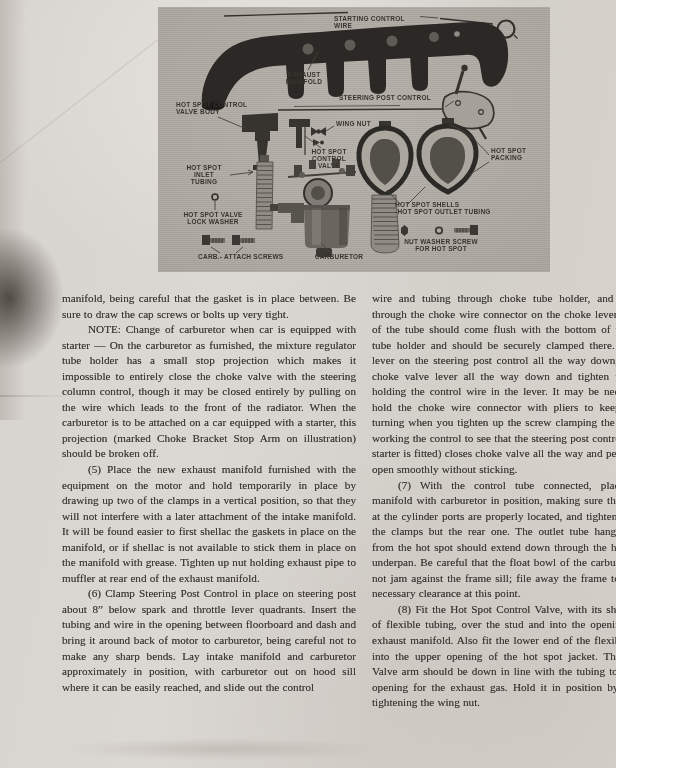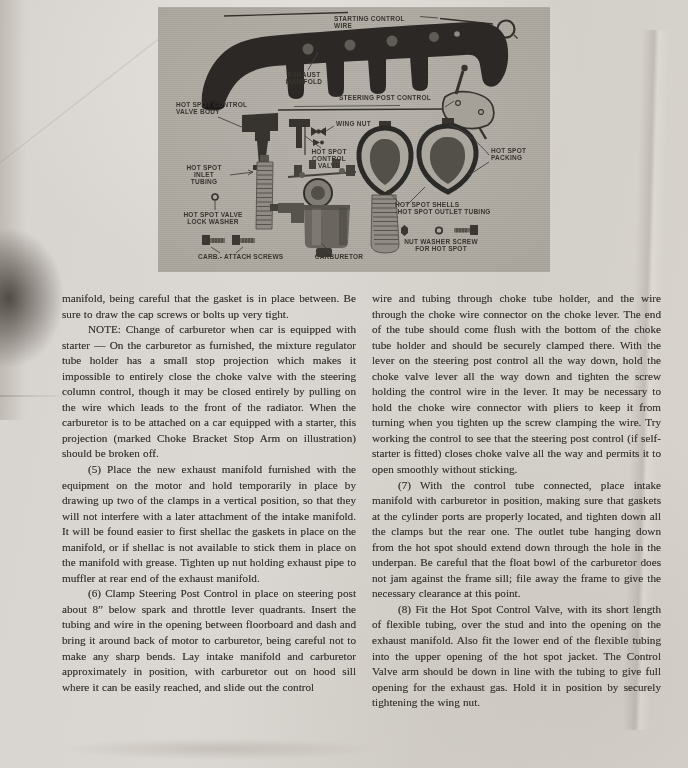--- a/index.html
+++ b/index.html
@@ -1,19 +1,19 @@
 <!DOCTYPE html>
 <html><head>
 <meta charset="utf-8">
 <style>
   html,body{margin:0;padding:0;}
   body{width:688px;height:768px;overflow:hidden;font-family:"Liberation Serif","DejaVu Serif",serif;}
 
   .photo{
-    position:relative;width:688px;height:768px;overflow:hidden;
+    position:relative;width:616px;height:768px;overflow:hidden;
     background:
       radial-gradient(420px 300px at 42% 10%, rgba(238,235,231,.55), rgba(238,235,231,0) 70%),
       radial-gradient(520px 380px at 85% 90%, rgba(190,184,177,.35), rgba(190,184,177,0) 70%),
       linear-gradient(100deg,#d7d3ce 0%, #dbd7d2 38%, #d3cfc9 68%, #d8d3cd 100%);
   }
 
   
   .shadow-left-blob{
     position:absolute;left:-46px;top:228px;width:110px;height:140px;border-radius:50%;
     background:radial-gradient(closest-side, rgba(42,35,29,.75), rgba(42,35,29,.35) 55%, rgba(42,35,29,0));

